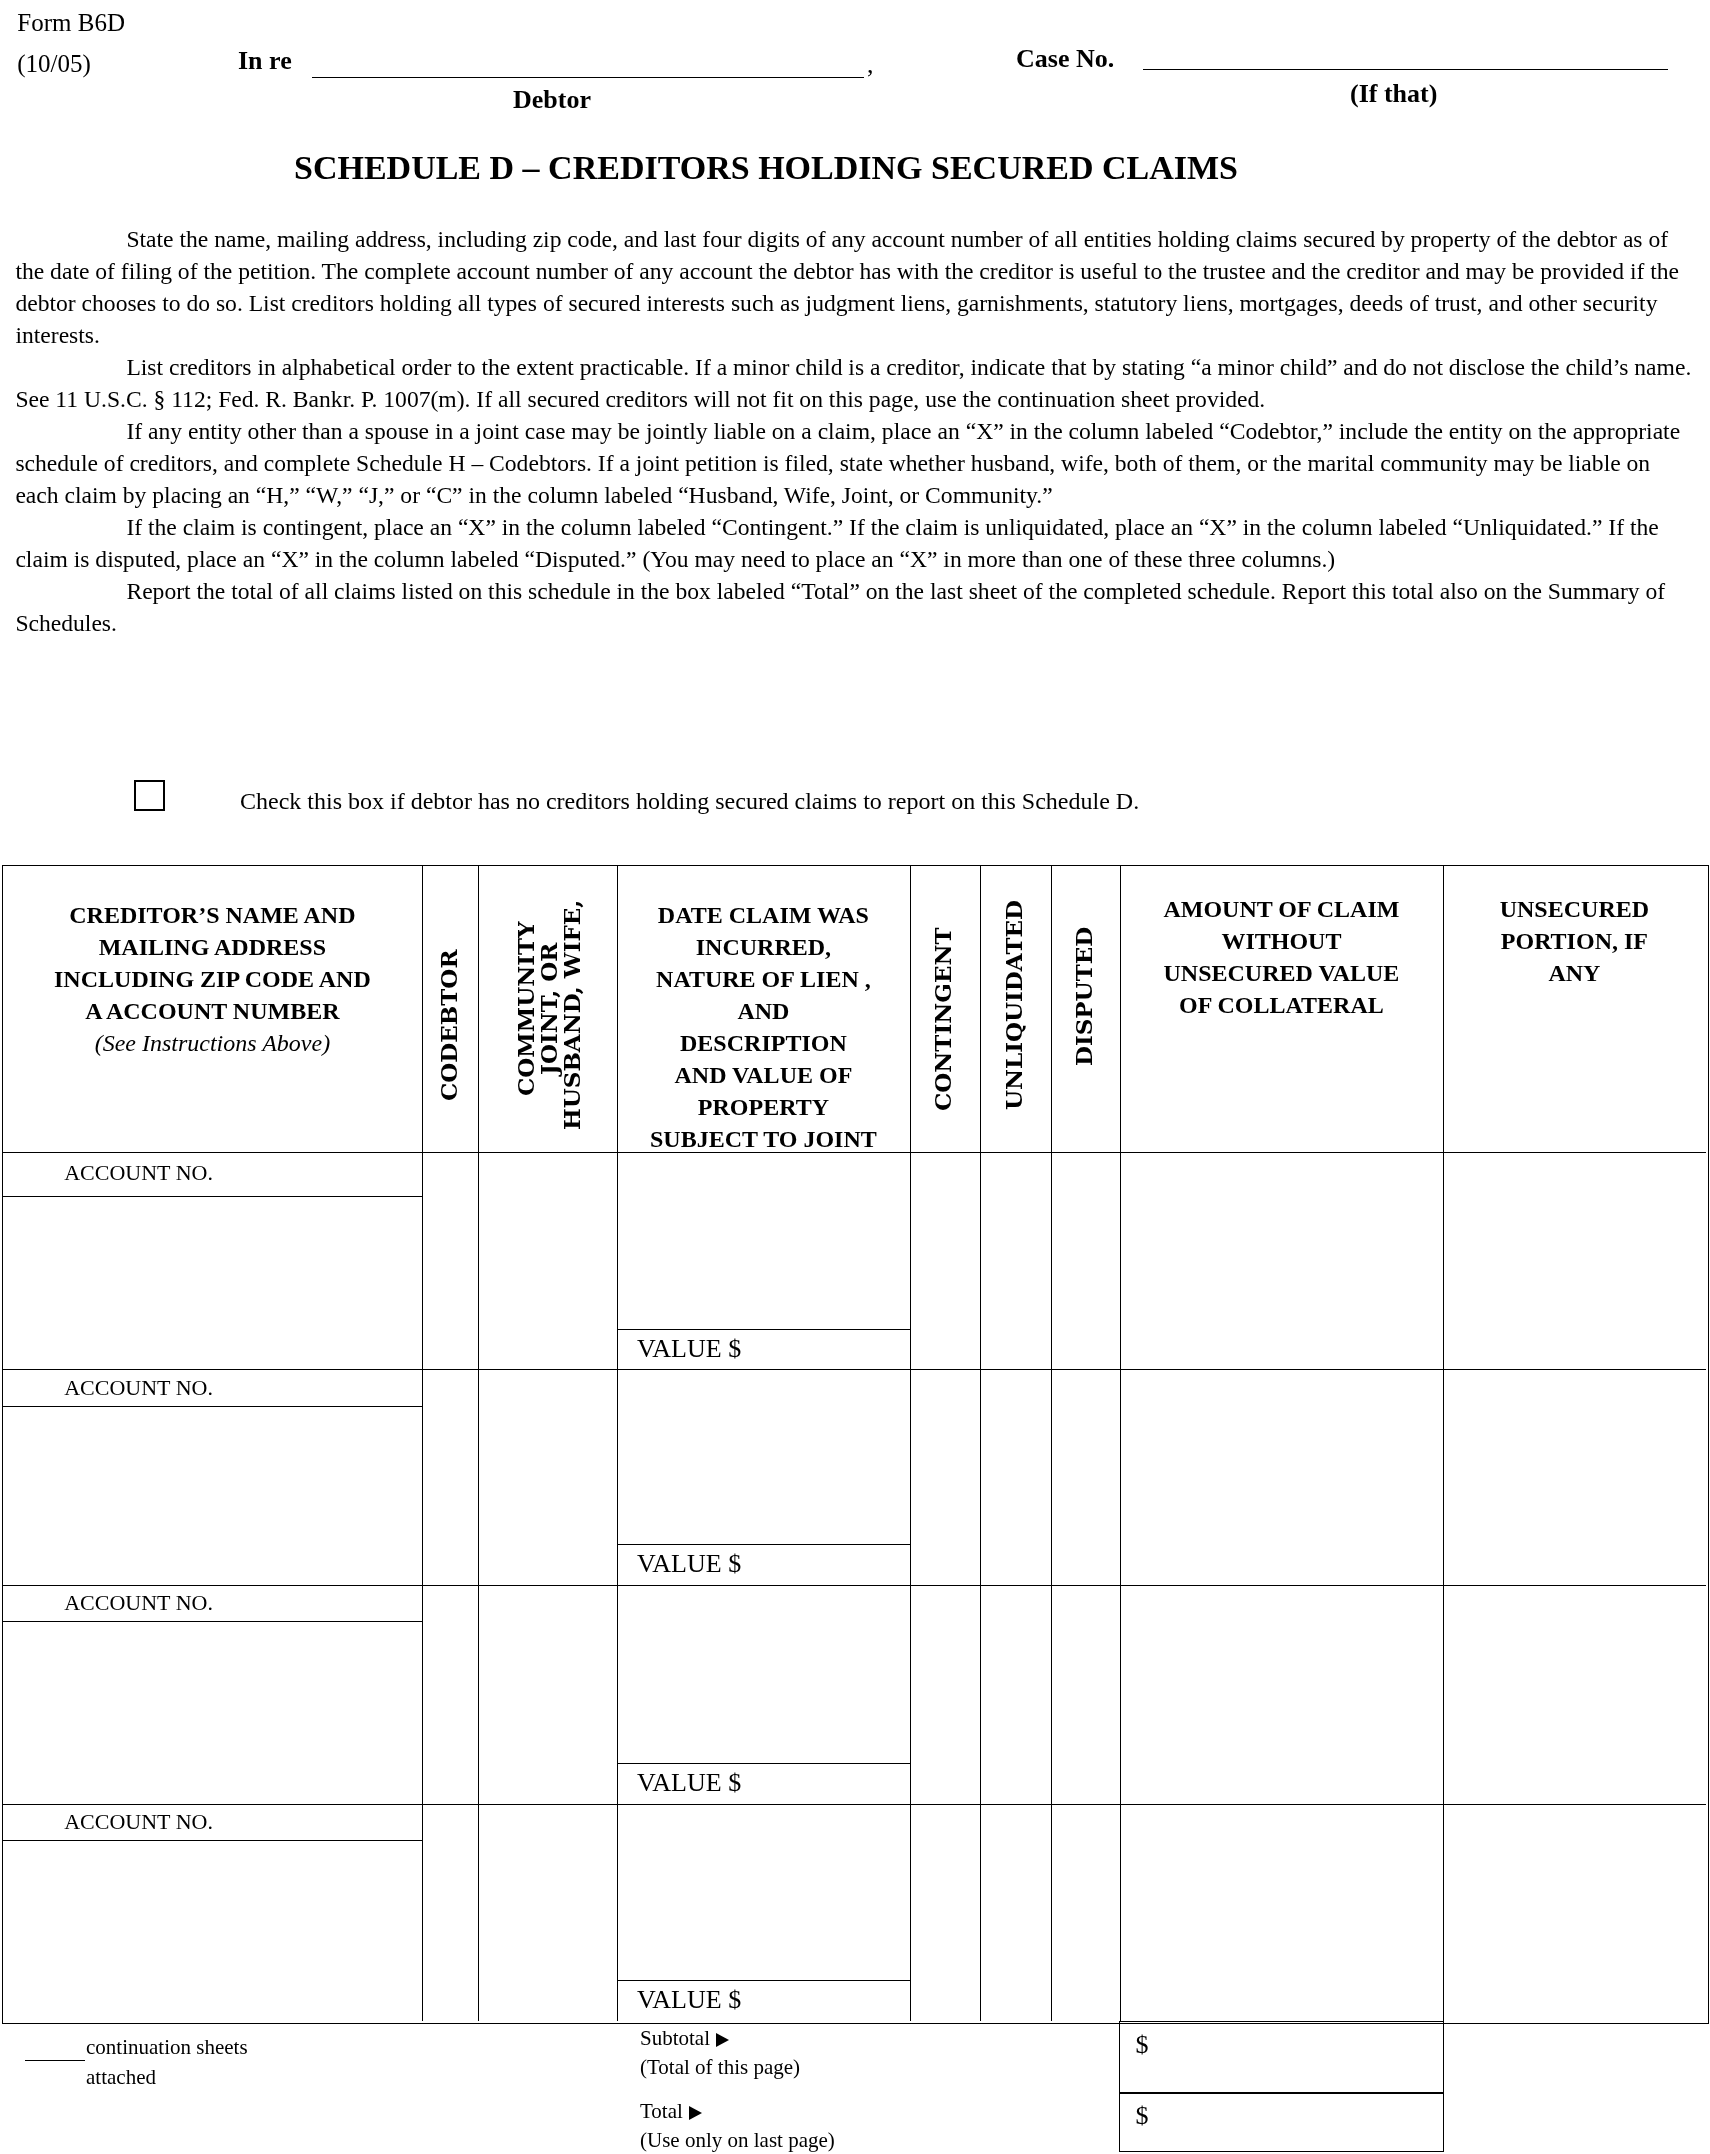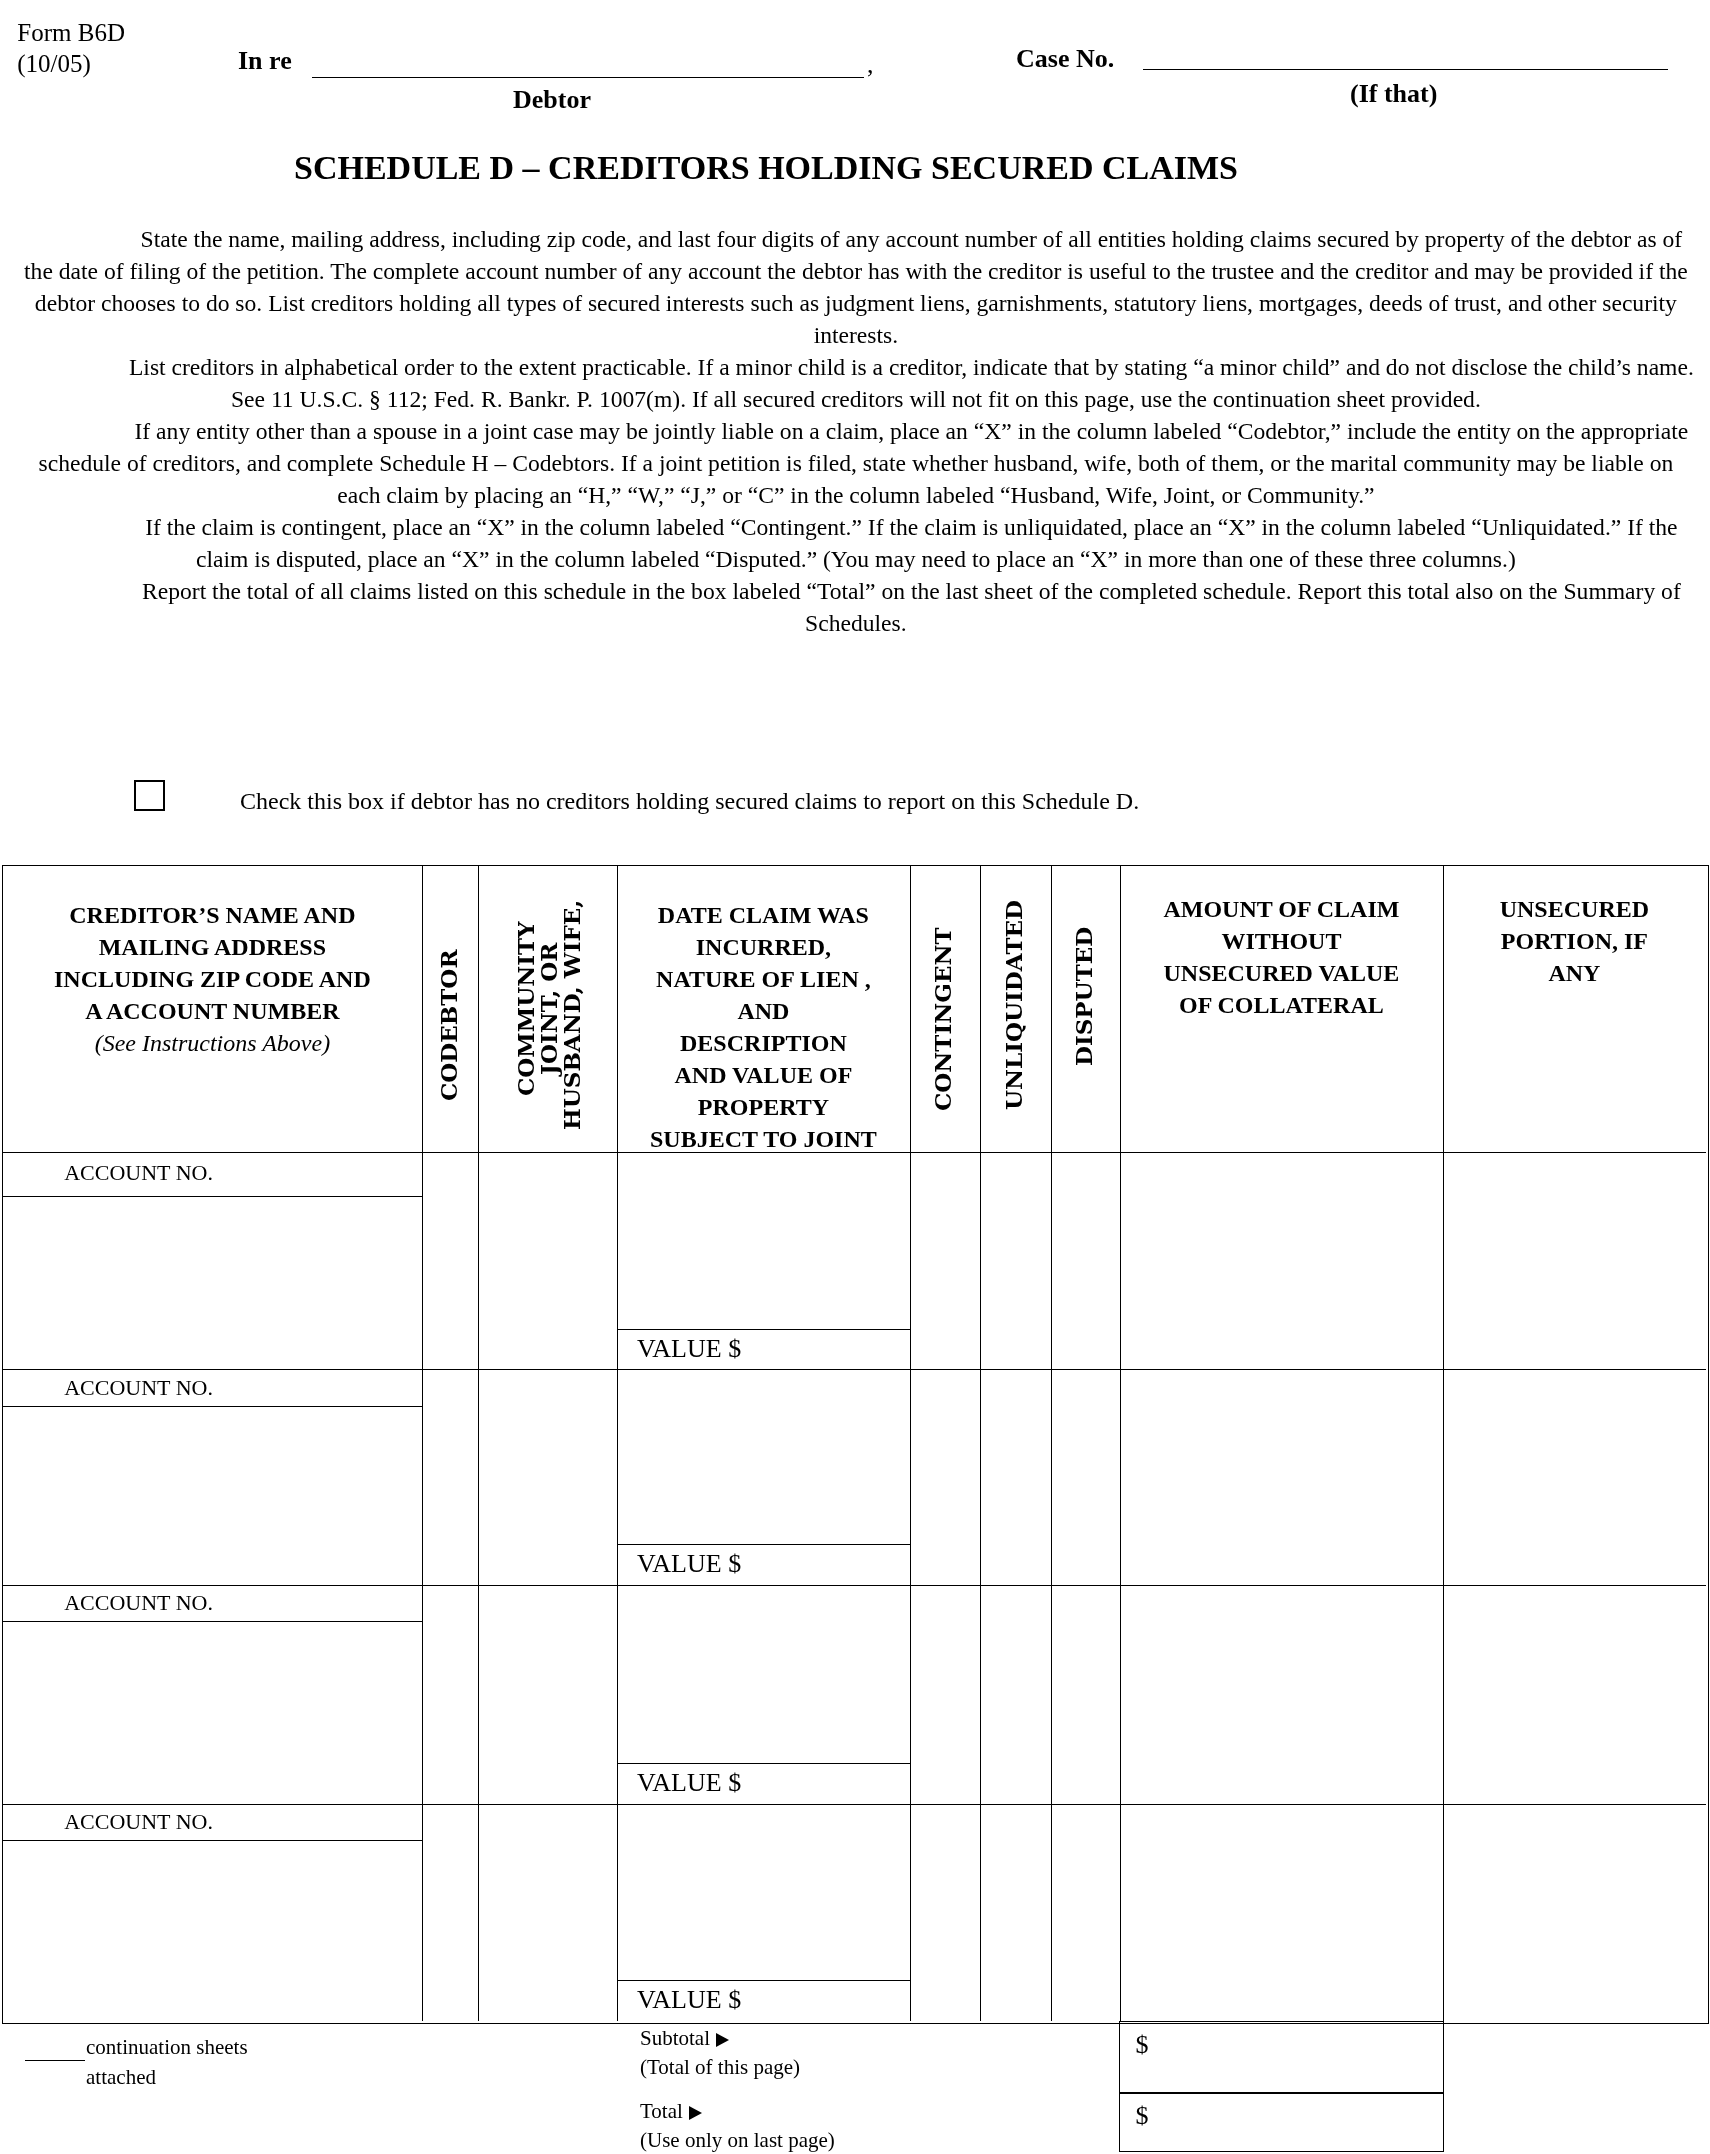--- a/index.html
+++ b/index.html
@@ -3,37 +3,37 @@
 <meta charset="utf-8">
 <style>
   html, body { margin: 0; padding: 0; background: #ffffff; }
   body {
     width: 1710px; height: 2155px; position: relative; overflow: hidden;
     font-family: "Liberation Serif", "DejaVu Serif", serif; color: #000;
   }
   .abs { position: absolute; }
 
   
-  .form-id { left: 17.3px; top: 19px; font-size: 25px; }
+  .form-id { left: 17.3px; top: 9px; font-size: 25px; }
   .form-date { left: 17.3px; top: 50px; font-size: 25px; }
   .inre-label { left: 238px; top: 46px; font-size: 26px; font-weight: bold; }
   .inre-line { left: 312px; top: 77px; width: 552px; border-bottom: 1.9px solid #000; height: 0; }
   .inre-comma { left: 867px; top: 50px; font-size: 26px; }
   .debtor-label { left: 513px; top: 85px; font-size: 26px; font-weight: bold; }
   .case-label { left: 1016px; top: 44px; font-size: 26px; font-weight: bold; }
   .case-line { left: 1143px; top: 69px; width: 525px; border-bottom: 1.9px solid #000; height: 0; }
   .ifknown-label { left: 1350px; top: 79px; font-size: 26px; font-weight: bold; }
 
   .title { left: 0; width: 1532px; top: 149px; text-align: center; font-size: 34px; font-weight: bold; }
 
   .instructions {
     left: 15.4px; top: 223px; width: 1681px; font-size: 23.6px; line-height: 32px;
     text-align: left;
   }
-  .instructions p { margin: 0; text-indent: 111px; text-align: center; }
+  .instructions p { margin: 0; text-indent: 111px; }
 
   .nocred-box { left: 134px; top: 780px; width: 31px; height: 31px; border: 2.9px solid #000; box-sizing: border-box; cursor: pointer; }
   .nocred-text { left: 240px; top: 788px; font-size: 24px; }
 
   
   .tbl { left: 1.9px; top: 865px; width: 1707px; height: 1159px; border: 1.9px solid #000; box-sizing: border-box; }
   .vline { position: absolute; border-left: 1.9px solid #000; width: 0; }
   .hline { position: absolute; border-top: 1.9px solid #000; height: 0; }
 
   .hdr { position: absolute; font-weight: bold; text-align: center; font-size: 24px; line-height: 32px; }

